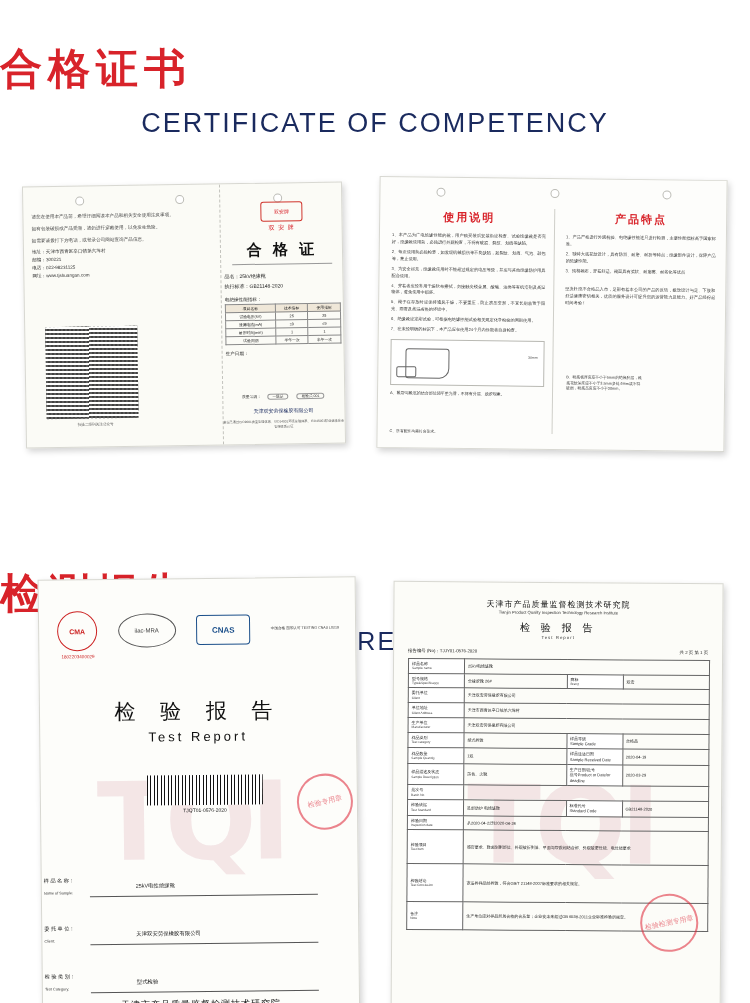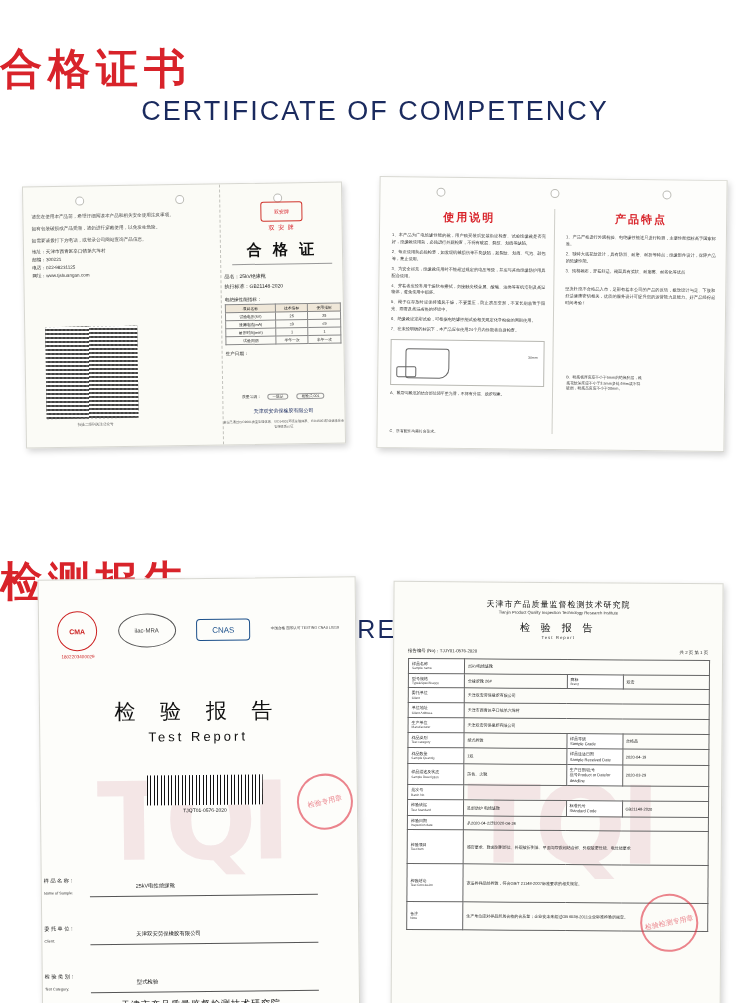--- a/index.html
+++ b/index.html
@@ -20,21 +20,21 @@
     letter-spacing:6px;
     line-height:1;
   }
   .sec-title-en {
     text-align:center;
     color:#1a2a5e;
     letter-spacing:2px;
     line-height:1;
   }
   #cert-title-cn { font-size:42px; margin-top:48px; }
-  #cert-title-en { font-size:27px; margin-top:8px; }
+  #cert-title-en { font-size:27px; margin-top:20px; }
   #test-title-cn { font-size:42px; margin-top:6px; }
   #test-title-en { font-size:25px; margin-top:14px; }
 
   
   .doc {
     position:absolute;
     background:#fdfdfb;
     border:1px solid #d8d8d2;
     box-shadow:2px 3px 6px rgba(0,0,0,.18);
     overflow:hidden;
@@ -87,21 +87,21 @@
   #cr-diagram .boot:after { content:""; position:absolute; left:-10px; bottom:0; width:18px; height:9px; border:.8px solid #666; border-radius:2px; }
   #cr-diagram .dimtext { position:absolute; right:6px; top:14px; font-size:3.4px; color:#444; }
   #cr-note { font-size:4px; line-height:1.55; color:#333; margin-top:5px; }
   #cr-tail { font-size:4.2px; line-height:1.7; color:#333; margin-top:10px; text-align:justify; }
 
   
   #rep-left { left:40px; top:530px; width:318px; height:462px; transform:rotate(-0.6deg); background:#fdfdfa; }
   #rl-logos { position:absolute; top:28px; left:18px; width:282px; height:46px; display:flex; align-items:center; justify-content:space-between; }
   .logo-circle { width:40px; height:40px; border-radius:50%; border:1.5px solid #c22; display:flex; align-items:center; justify-content:center; font-size:7px; color:#c22; font-weight:bold; }
   .logo-oval { width:58px; height:34px; border-radius:50%; border:1.2px solid #555; display:flex; align-items:center; justify-content:center; font-size:6px; color:#444; }
-  .logo-cnas { width:54px; height:22px; border:1.2px solid #1b4f8a; border-radius:4px; display:flex; align-items:center; justify-content:center; font-size:8px; color:#1b4f8a; font-weight:normal; }
+  .logo-cnas { width:54px; height:30px; border:1.2px solid #1b4f8a; border-radius:4px; display:flex; align-items:center; justify-content:center; font-size:8px; color:#1b4f8a; font-weight:bold; }
   #rl-cnas-text { font-size:3.6px; color:#333; line-height:1.5; text-align:left; }
   #rl-certno { position:absolute; top:74px; left:22px; font-size:4.6px; color:#c22; }
   #rl-title-cn { position:absolute; top:118px; width:100%; text-align:center; font-size:21px; letter-spacing:9px; color:#111; font-family:"DejaVu Sans", sans-serif; }
   #rl-title-en { position:absolute; top:150px; width:100%; text-align:center; font-size:13px; letter-spacing:3px; color:#111; }
   #rl-barcode { position:absolute; top:196px; left:106px; width:116px; height:30px;
     background:repeating-linear-gradient(90deg,#111 0 1px,#fff 1px 3px,#111 3px 4px,#fff 4px 7px); }
   #rl-barcode-no { position:absolute; top:228px; left:100px; width:128px; text-align:center; font-size:5px; color:#222; }
   .rl-field { position:absolute; left:48px; width:228px; border-bottom:.8px solid #555; height:17px; }
   .rl-field .lab { position:absolute; left:-46px; top:-3px; font-size:5.2px; line-height:1.35; color:#111; width:44px; }
   .rl-field .val { position:absolute; left:46px; top:3px; font-size:5.4px; color:#222; }

